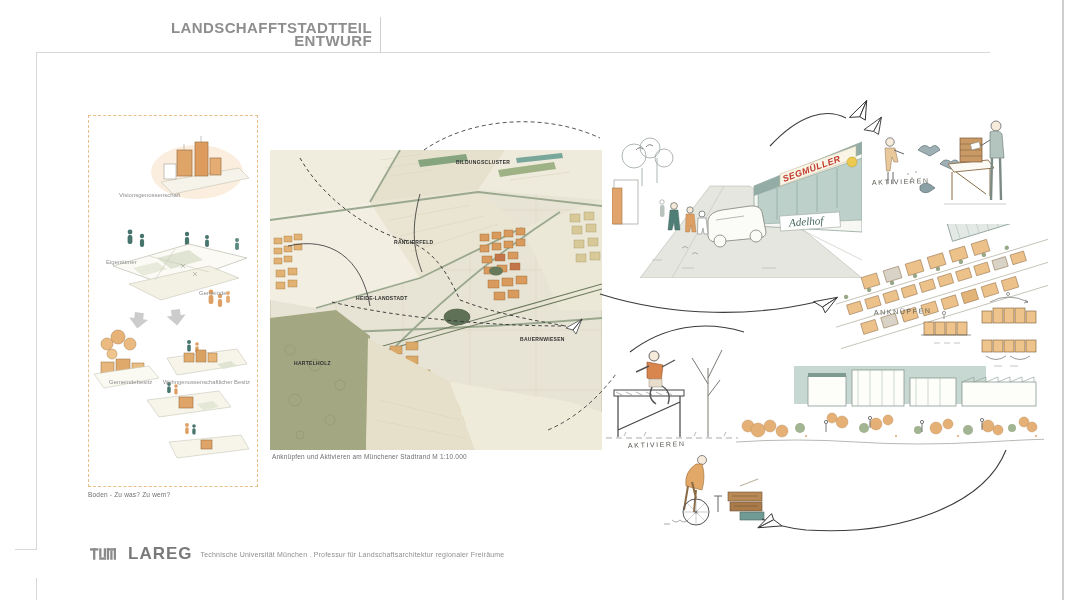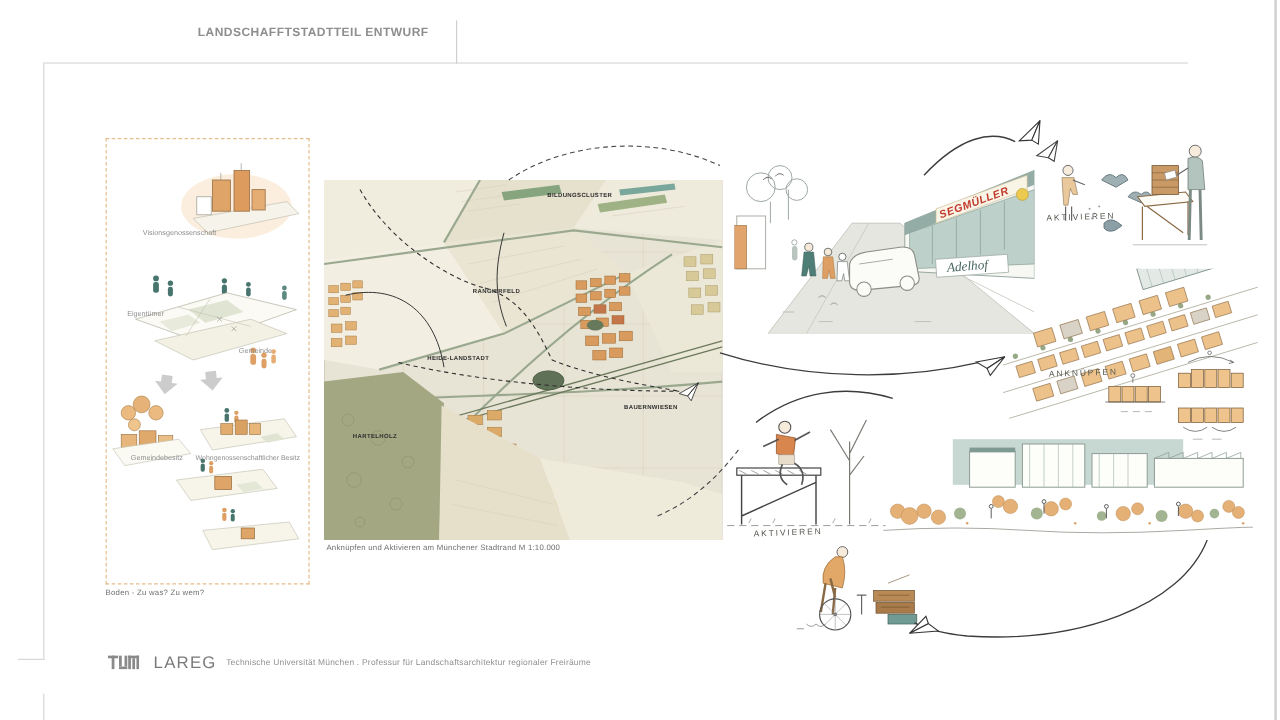--- a/index.html
+++ b/index.html
@@ -2,37 +2,37 @@
 <html><head>
 <meta charset="utf-8">
 <style>
   * { box-sizing: border-box; margin: 0; padding: 0; }
   html,body { background:#ffffff; }
   body { font-family:"Liberation Sans", sans-serif; }
   #poster { position:relative; width:1067px; height:600px; background:#fff; overflow:hidden; }
 
   .hline, .vline { position:absolute; background:#d8d8d8; }
 
-  #header-block { position:absolute; left:150px; top:21px; width:222px; text-align:center;
-    font-size:10px; font-weight:bold; letter-spacing:0.4px; color:#8e8e8e; line-height:13px; }
+  #header-block { position:absolute; left:150px; top:21px; width:222px; text-align:right;
+    font-size:15px; font-weight:bold; letter-spacing:0.4px; color:#8e8e8e; line-height:13px; }
 
   
   #ownership-panel { position:absolute; left:88px; top:115px; width:170px; height:372px;
     border:1px dashed #e7bd8a; }
   .tiny-label { position:absolute; font-size:6px; color:#8f8f8f; white-space:nowrap; }
   .caption { position:absolute; font-size:6.5px; color:#6f6f6f; letter-spacing:0.2px; white-space:nowrap; }
 
   
   .hand-label { position:absolute; font-size:7px; color:#55584f; letter-spacing:1.6px;
     transform:rotate(-2deg); white-space:nowrap; }
 
   .art { position:absolute; }
 
   #footer { position:absolute; left:90px; top:544px; display:flex; align-items:center; }
-  #footer-lab { font-size:14px; font-weight:normal; color:#7a7a7a; letter-spacing:1px; margin:0 8px 0 12px; }
+  #footer-lab { font-size:17px; font-weight:bold; color:#7a7a7a; letter-spacing:1px; margin:0 8px 0 12px; }
   #footer-inst { font-size:7px; color:#8f8f8f; letter-spacing:0.2px; }
 </style>
 </head>
 <body>
 
 <div id="poster">
 
   <div class="hline" style="left:37px; top:52px; width:953px; height:1px;"></div>
   <div class="vline" style="left:380px; top:17px; width:1px; height:36px; background:#cfcfcf;"></div>
   <div class="vline" style="left:1062px; top:0; width:2px; height:600px; background:#cfcfcf;"></div>

